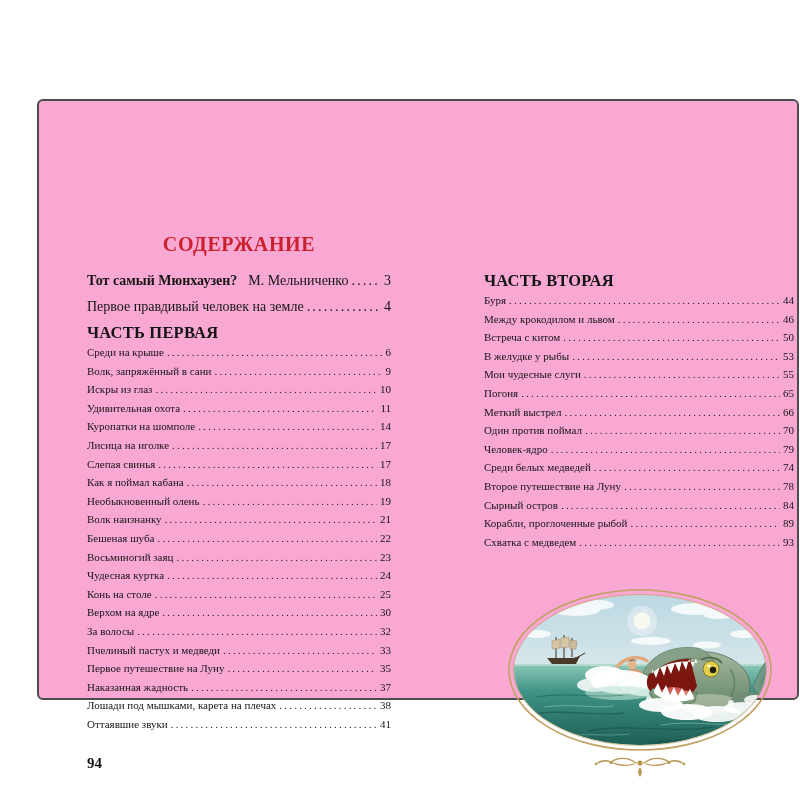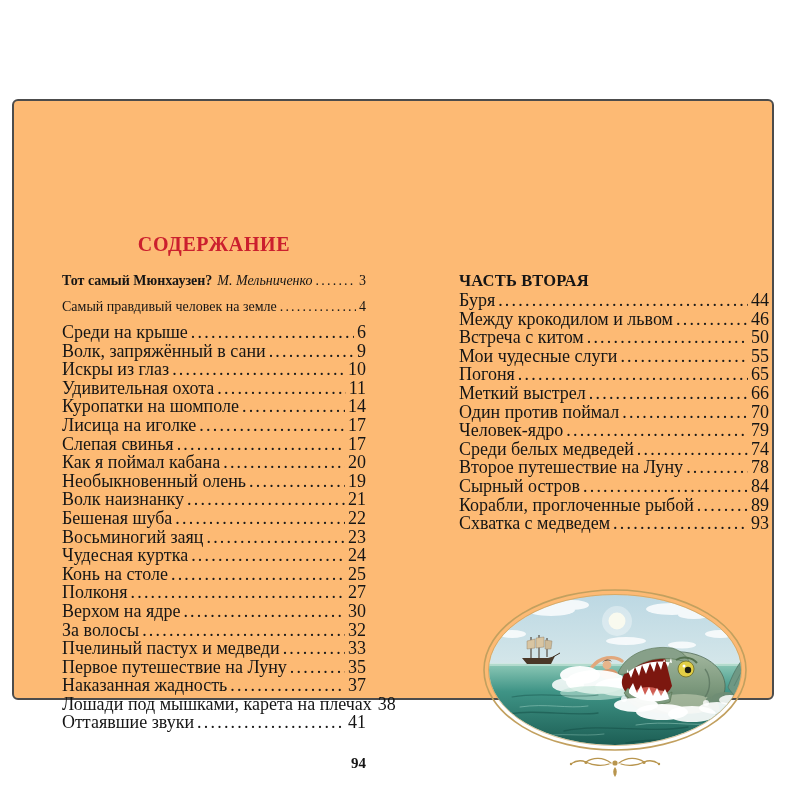--- a/index.html
+++ b/index.html
@@ -2,51 +2,51 @@
 <html><head>
 <meta charset="utf-8">
 <style>
   html,body{margin:0;padding:0;}
   body{
     width:800px;height:800px;position:relative;background:#ffffff;
     font-family:"Liberation Serif","DejaVu Serif",serif;color:#151515;
     overflow:hidden;
   }
   .spread{
-    position:absolute;left:12px;top:99px;width:758px;height:597px;
-    background:#fdba74;border:2px solid #4c4c4c;border-radius:6px;
+    position:absolute;left:37px;top:99px;width:758px;height:597px;
+    background:#f9a8d4;border:2px solid #4c4c4c;border-radius:6px;
   }
   .left-content{position:absolute;left:48px;top:132px;width:304px;}
   .right-content{position:absolute;left:445px;top:170px;width:310px;}
   .toc-title{
     font-size:20px;font-weight:bold;text-align:center;color:#cb202e;
     letter-spacing:.6px;margin:0 0 16px 0;line-height:22px;
   }
   .section-head{
     font-size:16.5px;font-weight:bold;letter-spacing:.2px;line-height:20px;
     margin:0;
   }
   .left-content .section-head{margin:4px 0 0 0;}
   .toc-row{
-    display:flex;align-items:baseline;line-height:18.6px;font-size:18px;
+    display:flex;align-items:baseline;line-height:18.6px;font-size:11px;
   }
   .intro-row{line-height:19px;margin-bottom:7px;font-size:14px;}
   .intro-bold{font-weight:bold;white-space:nowrap;}
-  .intro-italic{font-style:italic;white-space:nowrap;margin-left:5px;}
+  .intro-italic{white-space:nowrap;margin-left:11px;}
   .toc-t{white-space:nowrap;}
   .dots{
     flex:1;min-width:0;overflow:hidden;white-space:nowrap;
     margin:0 3px;letter-spacing:2.2px;color:#1b1b1b;
   }
   .dots::after{
     content:"........................................................................................................................";
   }
   .toc-p{white-space:nowrap;}
   .folio{
-    position:absolute;left:48px;top:654px;width:304px;text-align:right;
+    position:absolute;left:48px;top:654px;width:304px;text-align:left;
     font-weight:bold;font-size:15px;
   }
   .vignette{
     position:absolute;left:462px;top:484px;width:278px;text-align:center;
   }
   .vignette svg{display:block;margin:0 auto;}
   .ornament{margin-top:-10px;}
 </style>
 </head>
 <body>
@@ -56,25 +56,26 @@
   <div class="left-content">
     <h1 class="toc-title">СОДЕРЖАНИЕ</h1>
 
     <div class="toc-row intro-row">
       <span class="intro-bold">Тот самый Мюнхаузен?</span>
       <span class="intro-italic">М. Мельниченко</span>
       <span class="dots"></span>
       <span class="toc-p">3</span>
     </div>
     <div class="toc-row intro-row">
-      <span class="toc-t">Самый правдивый человек на земле</span>
+      <span class="toc-t">Первое правдивый человек на земле</span>
       <span class="dots"></span>
       <span class="toc-p">4</span>
     </div>
 
+    <h2 class="section-head">ЧАСТЬ ПЕРВАЯ</h2>
 
     <div>
 
         <div class="toc-row">
           <span class="toc-t">Среди на крыше</span>
           <span class="dots"></span>
           <span class="toc-p">6</span>
         </div>
 
         <div class="toc-row">
@@ -109,21 +110,21 @@
 
         <div class="toc-row">
           <span class="toc-t">Слепая свинья</span>
           <span class="dots"></span>
           <span class="toc-p">17</span>
         </div>
 
         <div class="toc-row">
           <span class="toc-t">Как я поймал кабана</span>
           <span class="dots"></span>
-          <span class="toc-p">20</span>
+          <span class="toc-p">18</span>
         </div>
 
         <div class="toc-row">
           <span class="toc-t">Необыкновенный олень</span>
           <span class="dots"></span>
           <span class="toc-p">19</span>
         </div>
 
         <div class="toc-row">
           <span class="toc-t">Волк наизнанку</span>
@@ -148,25 +149,20 @@
           <span class="dots"></span>
           <span class="toc-p">24</span>
         </div>
 
         <div class="toc-row">
           <span class="toc-t">Конь на столе</span>
           <span class="dots"></span>
           <span class="toc-p">25</span>
         </div>
 
-        <div class="toc-row">
-          <span class="toc-t">Полконя</span>
-          <span class="dots"></span>
-          <span class="toc-p">27</span>
-        </div>
 
         <div class="toc-row">
           <span class="toc-t">Верхом на ядре</span>
           <span class="dots"></span>
           <span class="toc-p">30</span>
         </div>
 
         <div class="toc-row">
           <span class="toc-t">За волосы</span>
           <span class="dots"></span>
@@ -223,20 +219,25 @@
           <span class="dots"></span>
           <span class="toc-p">46</span>
         </div>
 
         <div class="toc-row">
           <span class="toc-t">Встреча с китом</span>
           <span class="dots"></span>
           <span class="toc-p">50</span>
         </div>
 
+        <div class="toc-row">
+          <span class="toc-t">В желудке у рыбы</span>
+          <span class="dots"></span>
+          <span class="toc-p">53</span>
+        </div>
 
         <div class="toc-row">
           <span class="toc-t">Мои чудесные слуги</span>
           <span class="dots"></span>
           <span class="toc-p">55</span>
         </div>
 
 
         <div class="toc-row">
           <span class="toc-t">Погоня</span>

